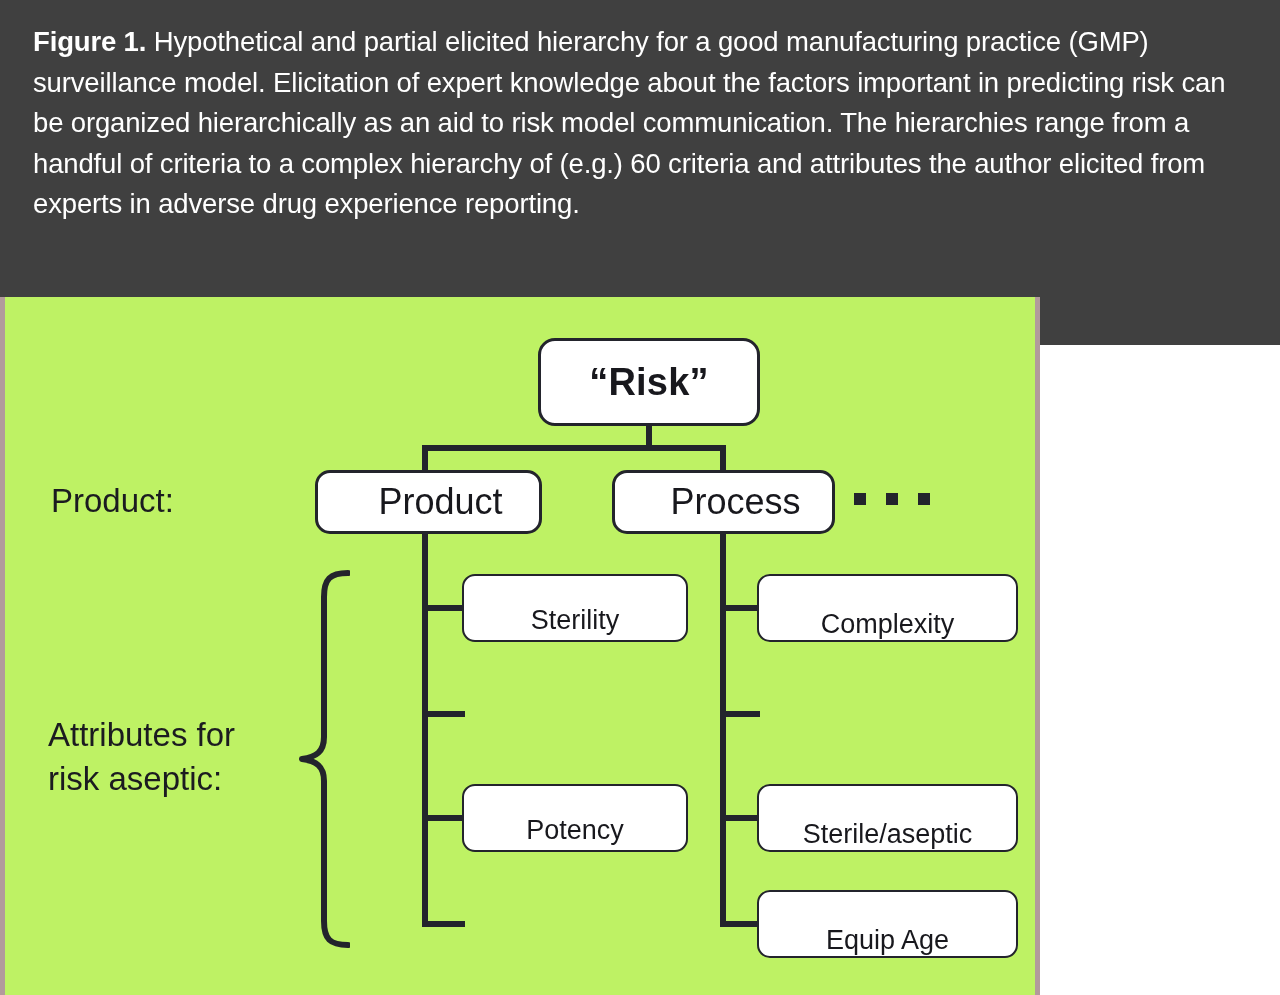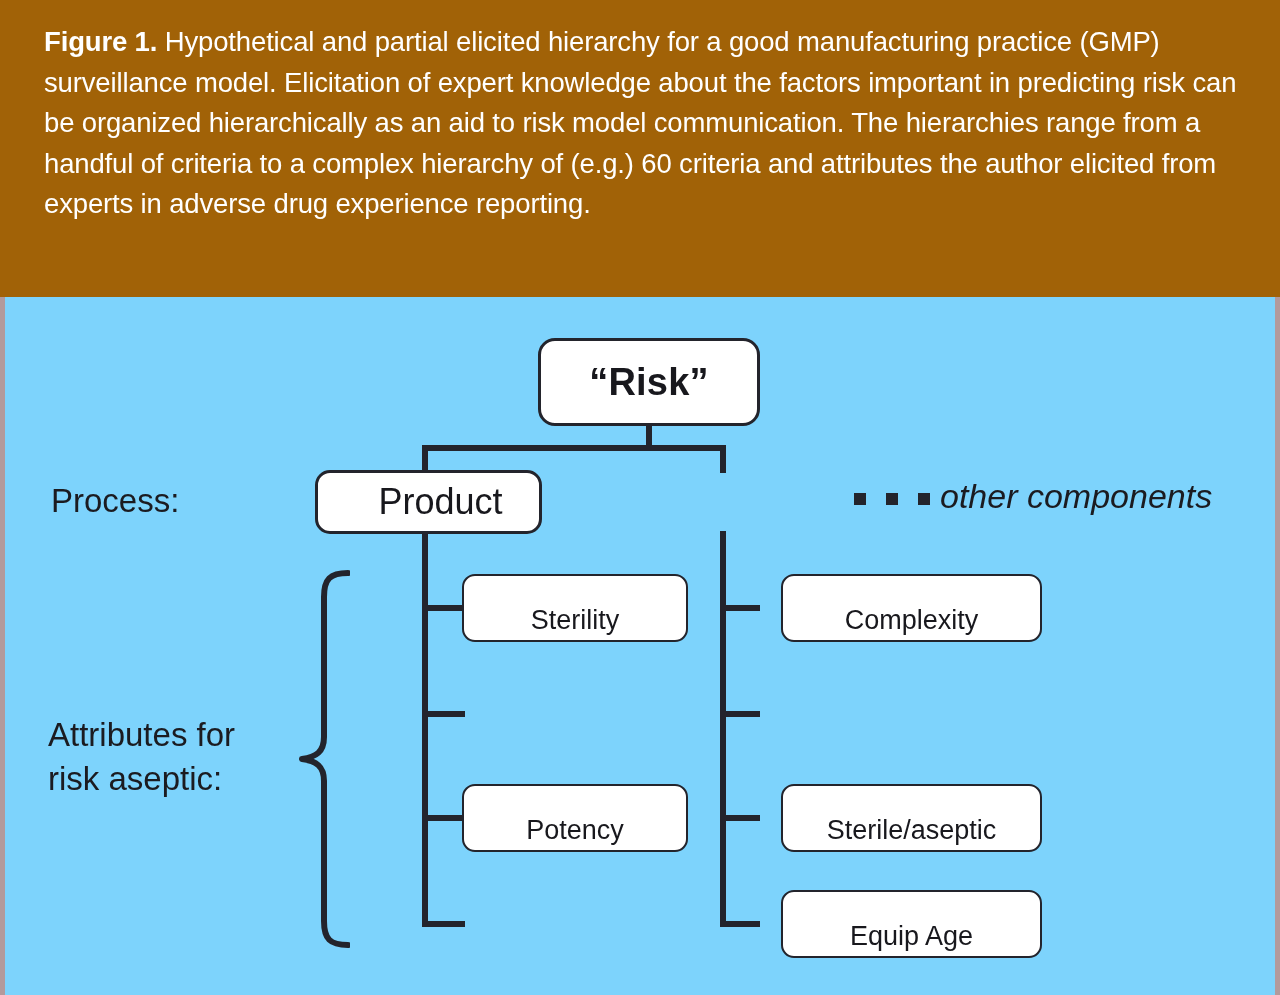--- a/index.html
+++ b/index.html
@@ -20,44 +20,44 @@
     box-sizing: border-box;
   }
 
   
   #caption-band {
     position: absolute;
     left: 0;
     top: 0;
     width: 1280px;
     height: 345px;
-    background: #a16207;
-    box-sizing: border-box;
-    padding: 22px 34px 0 44px;
+    background: #404040;
+    box-sizing: border-box;
+    padding: 22px 34px 0 33px;
   }
   #caption-text {
     color: #ffffff;
     font-size: 27.5px;
     line-height: 40.5px;
     letter-spacing: -0.15px;
     font-weight: 400;
     margin: 0;
   }
   #caption-text .fig-label {
     font-weight: bold;
   }
 
   
   #figure-body {
     position: absolute;
     left: 0;
     top: 297px;
-    width: 1280px;
+    width: 1040px;
     height: 698px;
-    background: #7dd3fc;
+    background: #bef264;
     border-left: 5px solid #b29a9c;
     border-right: 5px solid #b29a9c;
     box-sizing: border-box;
   }
   #diagram-canvas {
     position: absolute;
     left: 0;
     top: 0;
     width: 1280px;
     height: 698px;
@@ -113,21 +113,21 @@
   .node-attr {
     height: 68px;
     border-radius: 13px;
   }
   .node-attr .node-label {
     font-size: 27px;
     font-weight: 400;
     margin-top: 24px;
   }
   .col-left  { left: 457px; width: 226px; }
-  .col-right { left: 776px; width: 261px; }
+  .col-right { left: 752px; width: 261px; align-items: flex-end; }
 
   .attr-r0 { top: 277px; }
   .attr-r1 { top: 383px; }
   .attr-r2 { top: 487px; }
   .attr-r3 { top: 593px; }
 
   
   .conn {
     position: absolute;
     background: #23242c;
@@ -233,49 +233,51 @@
       <div class="conn conn-h branch-right branch-y2"></div>
       <div class="conn conn-h branch-right branch-y3"></div>
 
       <div class="node" id="node-risk">
         <span class="node-label">“Risk”</span>
       </div>
 
       <div class="node node-criteria" id="node-product">
         <span class="node-label">Product</span>
       </div>
+      <div class="node node-criteria" id="node-process">
+        <span class="node-label">Process</span>
+      </div>
 
       <div class="node node-attr col-left attr-r0">
         <span class="node-label">Sterility</span>
       </div>
       <div class="node node-attr col-left attr-r2">
         <span class="node-label">Potency</span>
       </div>
 
       <div class="node node-attr col-right attr-r0">
         <span class="node-label">Complexity</span>
       </div>
       <div class="node node-attr col-right attr-r3">
         <span class="node-label">Equip Age</span>
       </div>
       <div class="node node-attr col-right attr-r2">
         <span class="node-label">Sterile/aseptic</span>
       </div>
 
-      <div class="side-label" id="label-criteria">Process:</div>
+      <div class="side-label" id="label-criteria">Product:</div>
       <div class="side-label" id="label-attributes">Attributes for
 risk aseptic:</div>
 
       <svg id="brace-attributes" viewBox="0 0 60 380" preserveAspectRatio="none">
         <path d="M58 4 C40 4 34 10 34 28 L34 168 C34 183 26 188 12 190 C26 192 34 197 34 212 L34 352 C34 370 40 376 58 376" fill="none" stroke="#23242c" stroke-width="6" stroke-linecap="round" stroke-linejoin="round"></path>
       </svg>
 
       <div id="ellipsis-dots">
         <span class="sq-dot"></span>
         <span class="sq-dot"></span>
         <span class="sq-dot"></span>
       </div>
 
-      <div id="label-other-components">other components</div>
 
     </div>
   </div>
 </div>
 
 </body></html>

